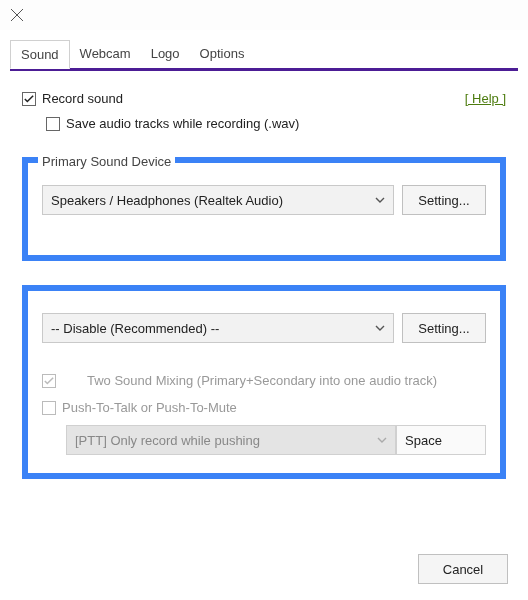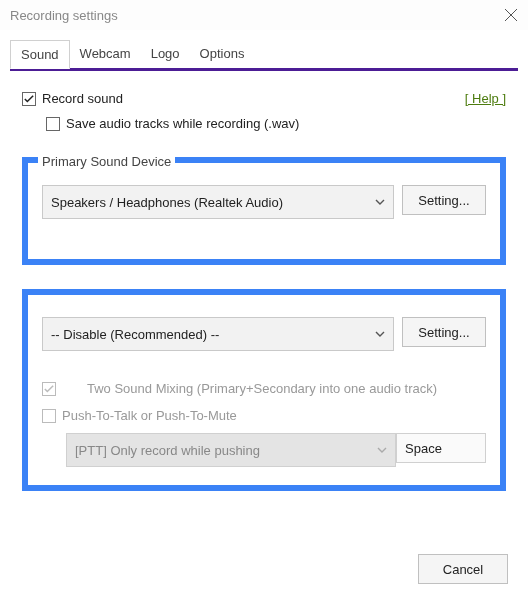--- a/index.html
+++ b/index.html
@@ -11,41 +11,40 @@
   .tabs { display: flex; gap: 0; border-bottom: 3px solid #4c1d95; }
   .tab { padding: 6px 10px; color: #444; cursor: pointer; }
   .tab.active { border: 1px solid #d0d0d0; border-bottom: 1px solid #fff; margin-bottom: -1px; background: #fff; }
   .tab-body { padding: 20px 12px 0 12px; }
   .row { display: flex; align-items: center; gap: 6px; }
   .help { color: #4d7c0f; text-decoration: underline; cursor: pointer; }
   .indent { margin-left: 24px; margin-top: 10px; }
   .group { border: 6px solid #3b82f6; margin-top: 12px; padding: 14px 14px 18px 14px; position: relative; }
   .group .legend { position: absolute; top: -9px; left: 10px; background: #fff; padding: 0 4px; color: #444; }
   .device-row { display: flex; gap: 8px; margin-top: 8px; }
-  .select { flex: 1; display: flex; align-items: center; justify-content: space-between; padding: 16px 8px; border: 1px solid #c9c9c9; background: #f2f2f2; cursor: pointer; height: 30px; }
+  .select { flex: 1; display: flex; align-items: center; justify-content: space-between; padding: 8px 8px; border: 1px solid #c9c9c9; background: #f2f2f2; cursor: pointer; height: 30px; }
   .select.disabled { color: #888; background: #e4e4e4; border-color: #d0d0d0; cursor: default; }
   .chev { width: 10px; height: 10px; }
   .btn { min-width: 84px; padding: 6px 14px; border: 1px solid #c0c0c0; background: #f5f5f5; cursor: pointer; text-align: center; height: 30px; display:flex; align-items:center; justify-content:center;}
   .btn.footer { min-width: 90px; height: 30px; }
   .cb { width: 14px; height: 14px; border: 1px solid #666; display: inline-flex; align-items: center; justify-content: center; background:#fff; }
   .cb.checked svg { display: block; }
   .cb svg { display: none; width: 10px; height: 10px; stroke: #222; }
   .cb.disabled { border-color: #bbb; }
   .cb.disabled.checked svg { stroke: #bbb; display:block; }
   .disabled-text { color: #999; }
   .ptt-row { display:flex; gap:0; margin-left:24px; margin-top:10px; }
   .keybox { width: 90px; border:1px solid #d0d0d0; background:#fafafa; padding:6px 8px; height:30px; display:flex; align-items:center; }
   .footer { position: absolute; bottom: 8px; right: 10px; display: flex; gap: 10px; }
   .spacer { flex:1; }
 </style>
 </head>
 <body>
 
 <div class="titlebar">
-  <span class="title">Recording settings</span>
   <svg class="close" viewBox="0 0 14 14">
       <line x1="1" y1="1" x2="13" y2="13" stroke-width="1"></line>
       <line x1="13" y1="1" x2="1" y2="13" stroke-width="1"></line>
     </svg>
 </div>
 
 <div class="content">
   <div class="tabs">
     <div class="tab active">Sound</div>
     <div class="tab">Webcam</div>

